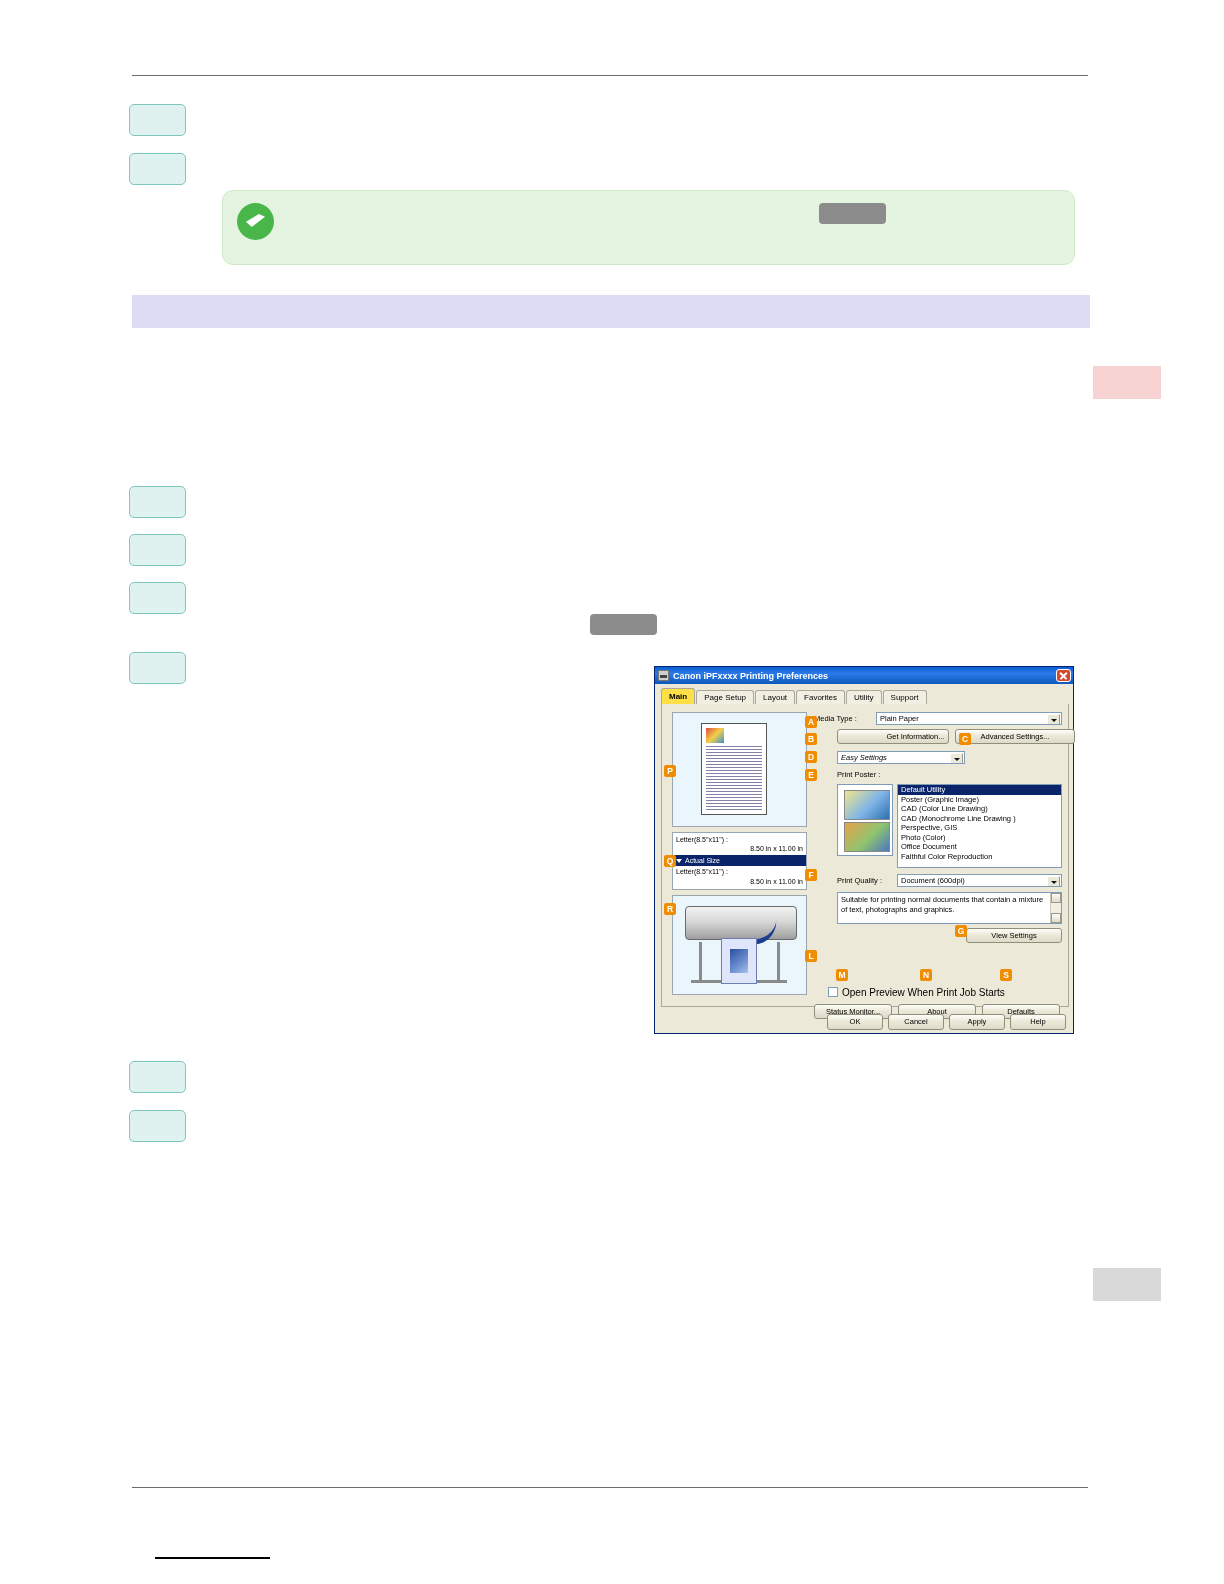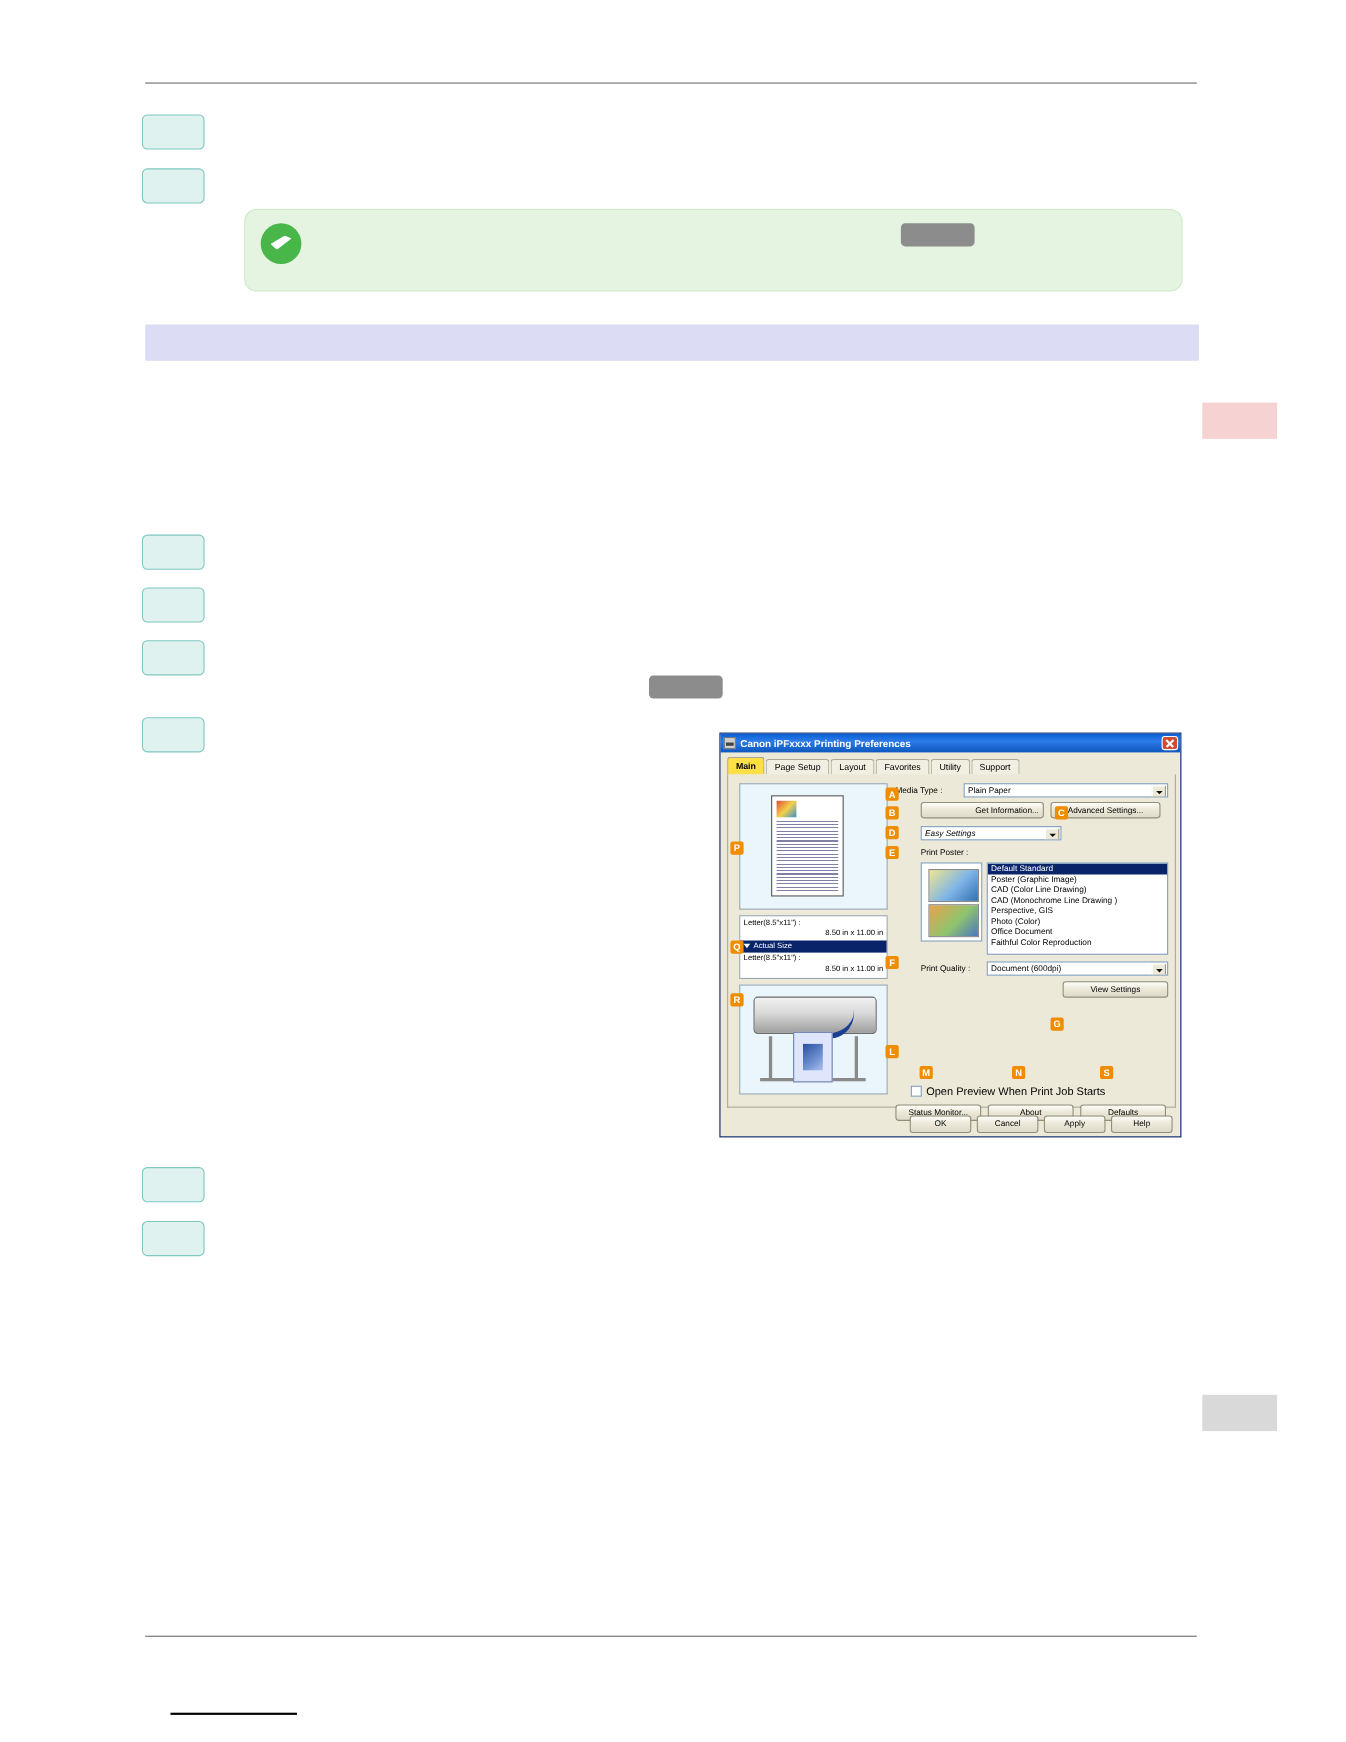--- a/index.html
+++ b/index.html
@@ -577,59 +577,68 @@
         <div class="row" style="height:13px;">
           <span class="lbl" style="position:absolute; left:0; top:2px;">Media Type :</span>
           <div class="combo" style="position:absolute; left:62px; top:0; width:186px;">
             <span>Plain Paper</span>
             <span class="arrow"></span>
           </div>
         </div>
 
         <div class="row" style="height:16px; margin-top:4px;">
           <div class="btn" style="position:absolute; left:23px; top:0; width:112px;padding-left:45px;"><span>Get Information...</span></div>
-          <div class="btn" style="position:absolute; left:141px; top:0; width:100px;"><span>Advanced Settings...</span></div>
+          <div class="btn" style="position:absolute; left:141px; top:0; width:120px;"><span>Advanced Settings...</span></div>
         </div>
 
         <div class="row" style="height:14px; margin-top:6px;font-style:italic;">
           <div class="combo" style="position:absolute; left:23px; top:0; width:128px;">
             <span>Easy Settings</span>
             <span class="arrow"></span>
           </div>
         </div>
 
         <div class="row" style="height:10px; margin-top:5px;">
           <span class="lbl" style="position:absolute; left:23px; top:0;">Print Poster :</span>
         </div>
 
         <div class="row" style="height:76px; margin-top:2px;">
           <div style="position:absolute; left:23px; top:0; width:56px; height:72px; background:#ffffff; border:1px solid #7f9db9; box-sizing:border-box; overflow:hidden;">
             <div style="position:absolute; left:6px; top:5px; width:44px; height:28px; background:linear-gradient(135deg,#f0e68c 0%,#7fb5e8 55%,#2f6fb0 100%); border:1px solid #888;"></div>
             <div style="position:absolute; left:6px; top:37px; width:44px; height:28px; background:linear-gradient(135deg,#e8a34b 0%,#8fc46e 55%,#4a77c0 100%); border:1px solid #888;"></div>
           </div>
           <div class="listbox" style="position:absolute; left:83px; top:0; width:165px; height:84px;">
-            <div class="li sel">Default Standard</div>
+            <div class="li sel">Default Utility</div>
             <div class="li">Poster (Graphic Image)</div>
             <div class="li">CAD (Color Line Drawing)</div>
             <div class="li">CAD (Monochrome Line Drawing )</div>
             <div class="li">Perspective, GIS</div>
             <div class="li">Photo (Color)</div>
             <div class="li">Office Document</div>
             <div class="li">Faithful Color Reproduction</div>
           </div>
         </div>
 
         <div class="row" style="height:14px; margin-top:14px;">
           <span class="lbl" style="position:absolute; left:23px; top:2px;">Print Quality :</span>
           <div class="combo" style="position:absolute; left:83px; top:0; width:165px;">
             <span>Document (600dpi)</span>
             <span class="arrow"></span>
           </div>
         </div>
 
+        <div class="row" style="height:32px; margin-top:4px;">
+          <div class="descbox" style="position:absolute; left:23px; top:0; width:225px; height:32px;">
+            <span style="display:block; width:208px;">Suitable for printing normal documents that contain a mixture of text, photographs and graphics.</span>
+            <div class="desc-scroll">
+              <div class="sq up"></div>
+              <div class="sq dn"></div>
+            </div>
+          </div>
+        </div>
 
         <div class="row" style="height:16px; margin-top:4px;">
           <div class="btn" style="position:absolute; left:152px; top:0; width:96px;"><span>View Settings</span></div>
         </div>
 
       </div>
 
       <div class="checkrow">
         <span class="chk"></span>
         <span>Open Preview When Print Job Starts</span>

